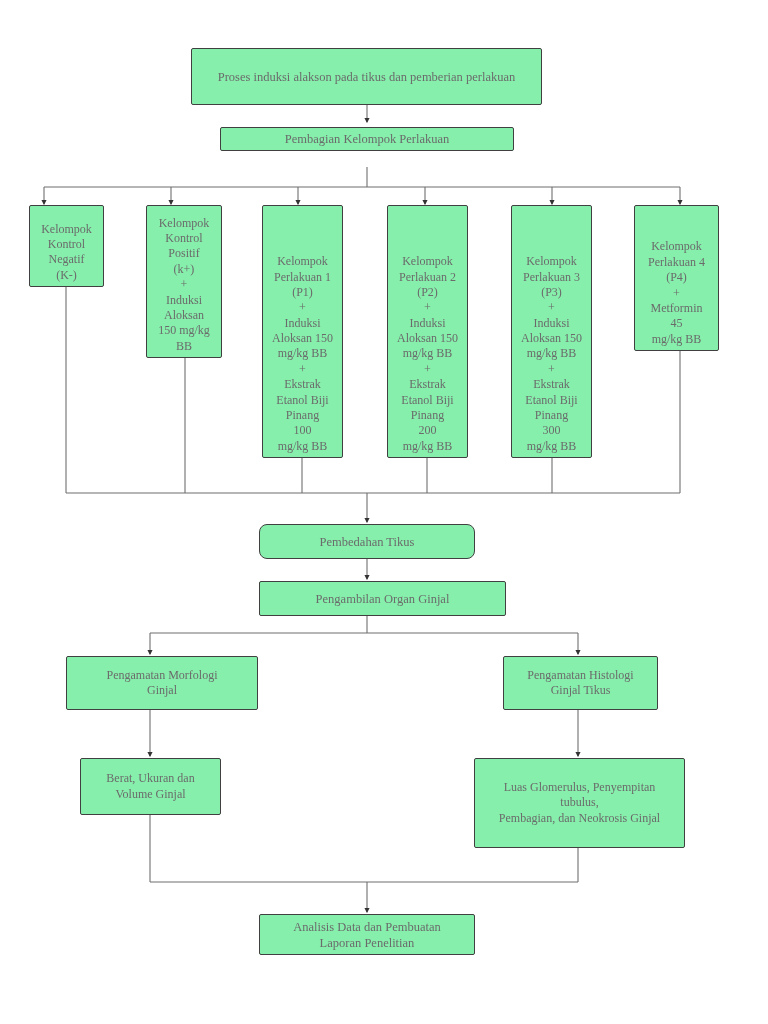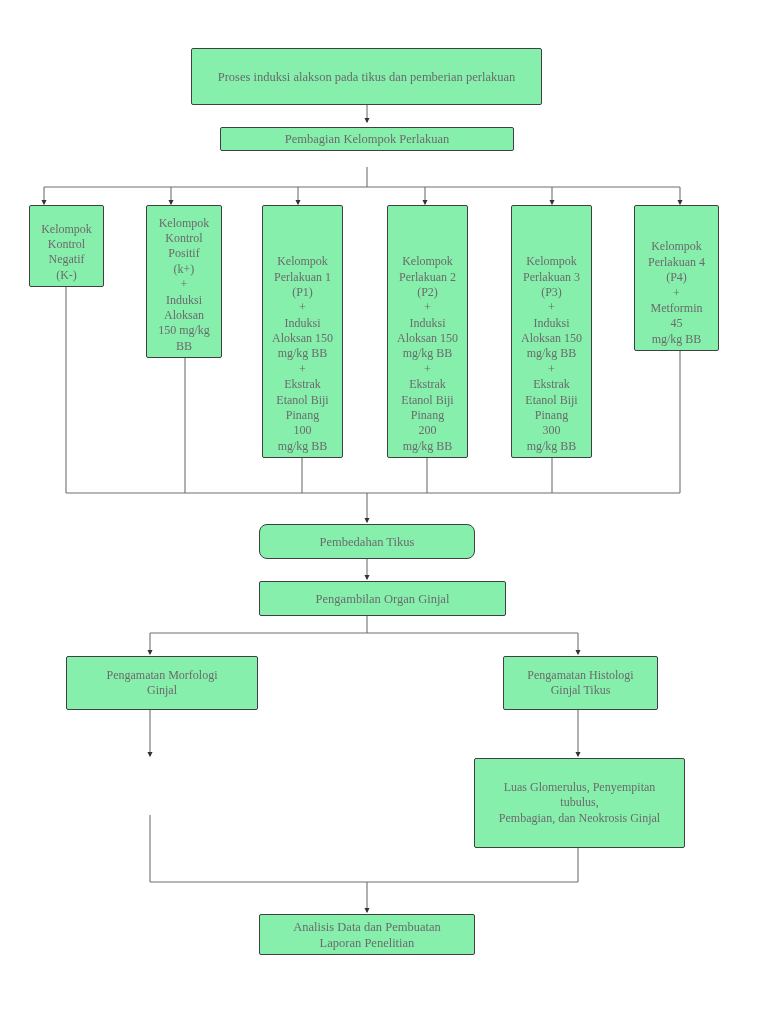--- a/index.html
+++ b/index.html
@@ -199,20 +199,24 @@
   <div class="node fs12" style="left:66px; top:656px; width:192px; height:54px;">
     <span>Pengamatan Morfologi
 Ginjal</span>
   </div>
 
   <div class="node fs12" style="left:503px; top:656px; width:155px; height:54px;justify-content:center;">
     <span>Pengamatan Histologi
 Ginjal Tikus</span>
   </div>
 
+  <div class="node fs12" style="left:80px; top:758px; width:141px; height:57px;">
+    <span>Berat, Ukuran dan
+Volume Ginjal</span>
+  </div>
 
   <div class="node fs12" style="left:474px; top:758px; width:211px; height:90px;">
     <span>Luas Glomerulus, Penyempitan
 tubulus,
 Pembagian, dan Neokrosis Ginjal</span>
   </div>
 
   <div class="node fs13" style="left:259px; top:914px; width:216px; height:41px;">
     <span>Analisis Data dan Pembuatan
 Laporan Penelitian</span>

